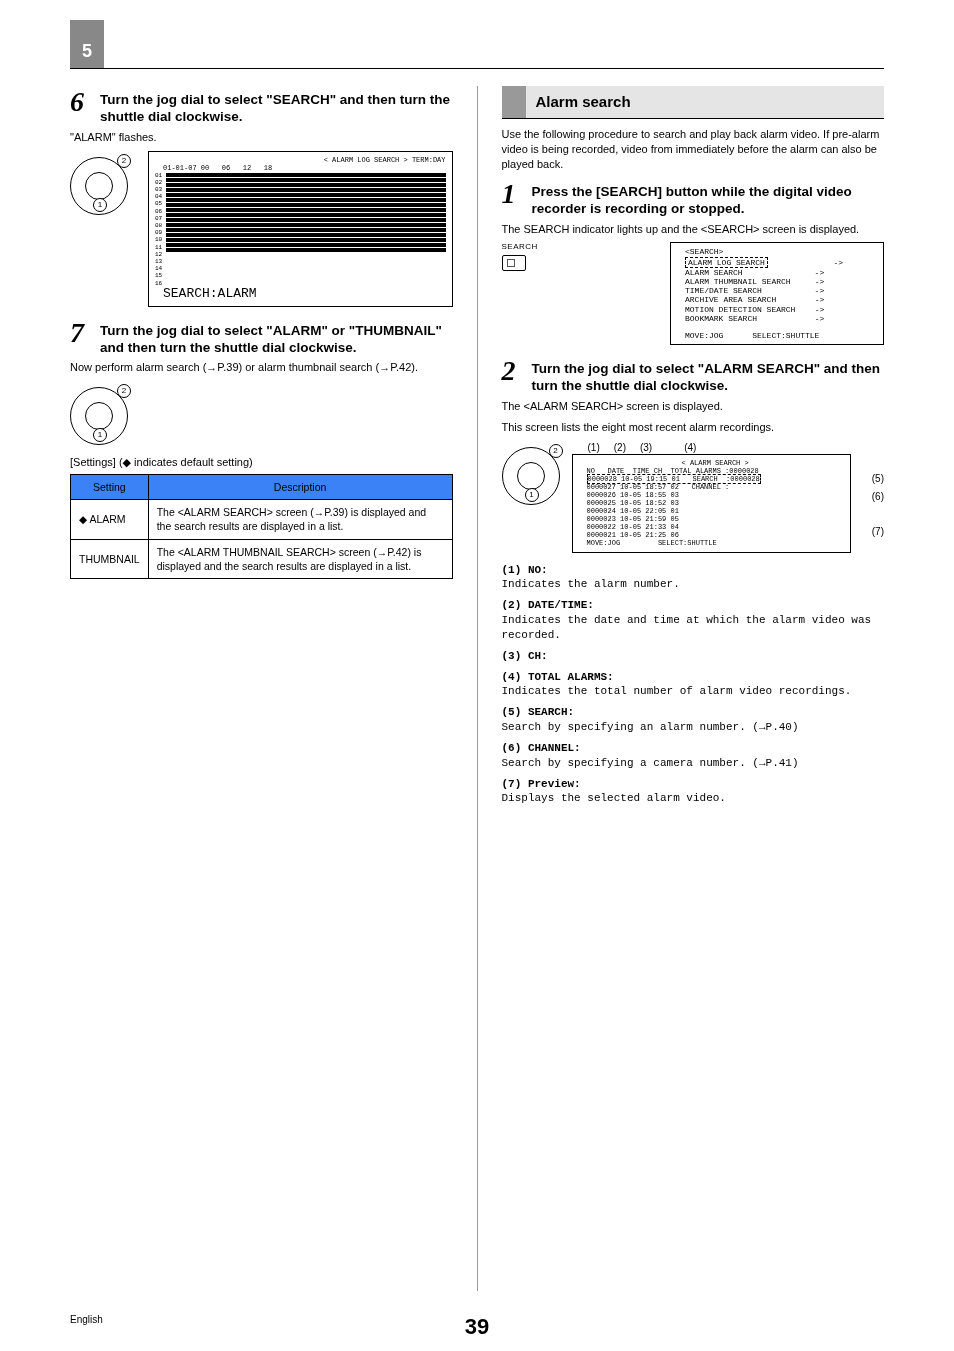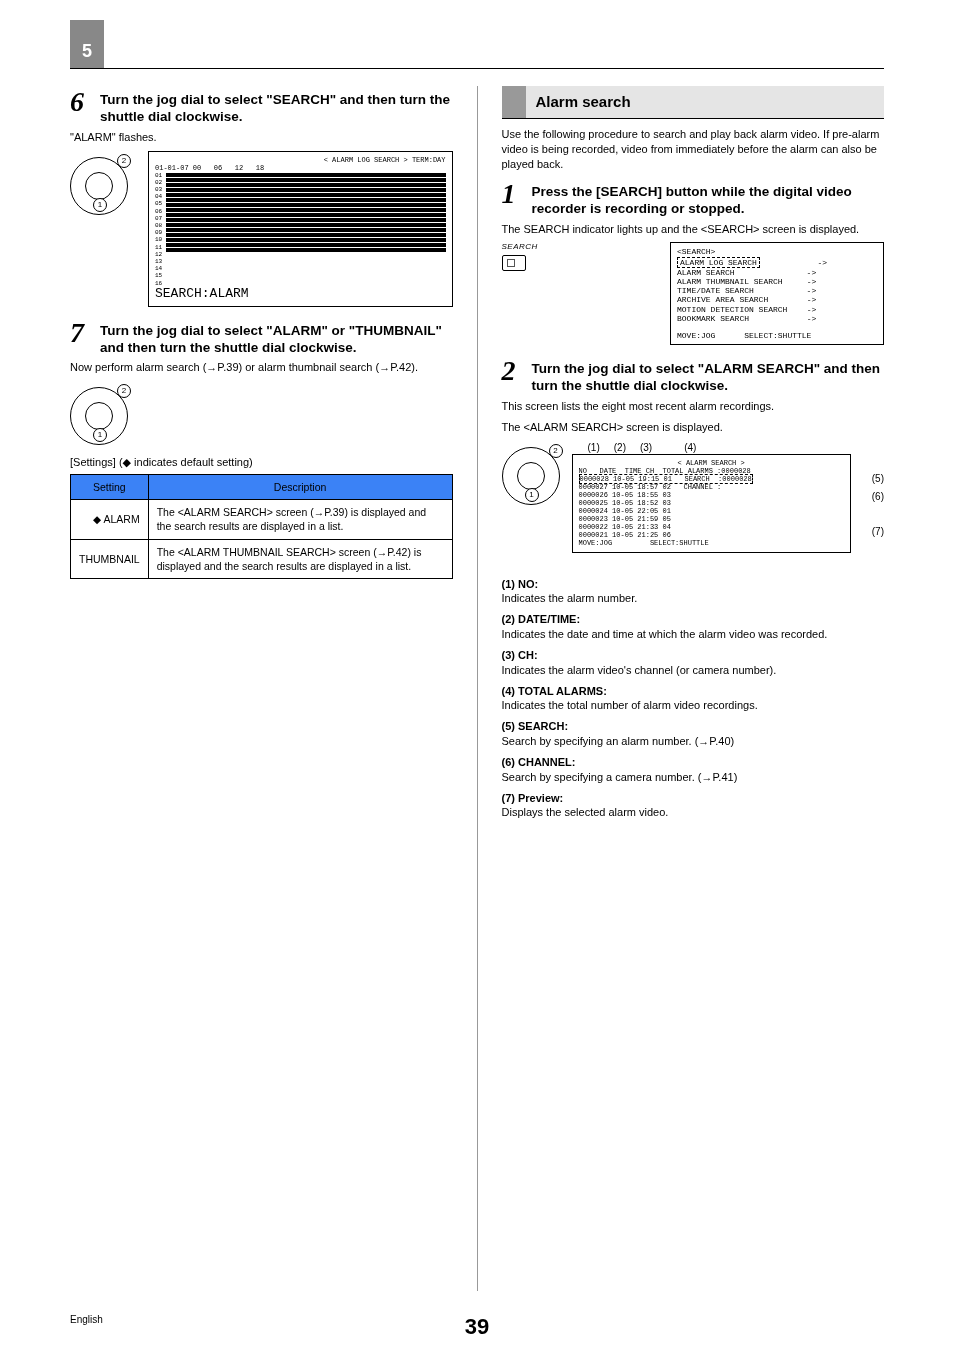--- a/index.html
+++ b/index.html
@@ -100,43 +100,43 @@
   }
   .osd-screen {
     border:1px solid #000;
     font-family: "Courier New", monospace;
     font-size:8px;
     padding:4px 6px;
     line-height:1.15;
     color:#000;
   }
   .osd-screen.small { width: 170px; }
-  .osd-screen .row { white-space: pre; }
+  .osd-screen .row { white-space: pre; margin-left: 8px; }
   .settings-caption { font-size:11px; }
   table.settings {
     border-collapse: collapse;
     width: 100%;
     font-size: 10.5px;
     margin-top:4px;
   }
   table.settings th, table.settings td {
     border:1px solid #000;
     padding:5px 8px;
     vertical-align: top;
   }
   table.settings th { background:#3b82f6; font-weight:normal; text-align:center; }
-  table.settings td.center { text-align:right; vertical-align:middle; }
+  table.settings td.center { text-align:left; vertical-align:middle; }
 
   .section-head {
     display:flex; align-items:stretch; margin-bottom:8px; border-bottom:1px solid #000;
   }
   .section-head-bar { width:24px; background:#999; }
   .section-head-title { font-size:15px; font-weight:bold; padding:6px 10px; background:#e5e5e5; flex:1; }
 
-  .defs { margin-top:24px; }
+  .defs { margin-top:10px;font-family:Liberation Mono, monospace; }
   .defs .dt { font-weight:bold; font-size:11px; margin-top:6px; }
   .defs .dd { font-size:11px; margin-bottom:0; }
 
   .footer {
     position:absolute; bottom:26px; left:70px; right:70px;
     display:flex; align-items:baseline; justify-content:flex-start; gap:18px;
   }
   .footer-lang { font-size:10px; }
   .footer-num { font-size:22px; font-weight:bold; position:absolute; left:50%; transform:translateX(-50%); }
 
@@ -268,21 +268,21 @@
       </div>
       <div class="body-text">Use the following procedure to search and play back alarm video. If pre-alarm video is being recorded, video from immediately before the alarm can also be played back.</div>
 
       <div class="step">
         <div class="step-num">1</div>
         <div class="step-text">Press the [SEARCH] button while the digital video recorder is recording or stopped.</div>
       </div>
       <div class="body-text">The SEARCH indicator lights up and the &lt;SEARCH&gt; screen is displayed.</div>
 
       <div class="figure-holder" style="gap:14px;">
-        <div style="flex:none;font-style:italic;">
+        <div style="flex:none;">
           <div class="search-label">SEARCH</div>
           <span class="search-indic"></span>
         </div>
         <div style="flex:1;"></div>
         <div class="osd-screen osd-box2">
           <div class="row" style="text-align:left;">&lt;SEARCH&gt;</div>
           <div class="row" style="border:1px dashed #000; padding:0 2px; display:inline-block;">ALARM LOG SEARCH</div><span class="row">            -&gt;</span>
           <div class="row"><span>ALARM SEARCH</span>               -&gt;</div>
           <div class="row"><span>ALARM THUMBNAIL SEARCH</span>     -&gt;</div>
           <div class="row"><span>TIME/DATE SEARCH</span>           -&gt;</div>
@@ -290,22 +290,22 @@
           <div class="row"><span>MOTION DETECTION SEARCH</span>    -&gt;</div>
           <div class="row"><span>BOOKMARK SEARCH</span>            -&gt;</div>
           <div class="row" style="margin-top:8px;">MOVE:JOG      SELECT:SHUTTLE</div>
         </div>
       </div>
 
       <div class="step">
         <div class="step-num">2</div>
         <div class="step-text">Turn the jog dial to select "ALARM SEARCH" and then turn the shuttle dial clockwise.</div>
       </div>
+      <div class="body-text">The &lt;ALARM SEARCH&gt; screen is displayed.</div>
       <div class="body-text">This screen lists the eight most recent alarm recordings.</div>
-      <div class="body-text">The &lt;ALARM SEARCH&gt; screen is displayed.</div>
 
       <div class="figure-holder" style="gap:12px; align-items:flex-start;">
         <div style="position:relative; flex:none;">
           <div class="jog-circle">
             <div class="jog-center"></div>
             <div class="tiny-num" style="top:-4px;right:-4px;">2</div>
             <div class="tiny-num" style="bottom:2px;left:22px;">1</div>
           </div>
         </div>
         <div style="flex:1; position:relative;">
@@ -337,21 +337,20 @@
           </div>
         </div>
       </div>
 
       <div class="defs">
         <div class="dt">(1)  NO:</div>
           <div class="dd">Indicates the alarm number.</div>
         <div class="dt">(2)  DATE/TIME:</div>
           <div class="dd">Indicates the date and time at which the alarm video was recorded.</div>
         <div class="dt">(3)  CH:</div>
-          <div class="dd">Indicates the alarm video's channel (or camera number).</div>
         <div class="dt">(4)  TOTAL ALARMS:</div>
           <div class="dd">Indicates the total number of alarm video recordings.</div>
         <div class="dt">(5)  SEARCH:</div>
           <div class="dd">Search by specifying an alarm number. (→P.40)</div>
         <div class="dt">(6)  CHANNEL:</div>
           <div class="dd">Search by specifying a camera number. (→P.41)</div>
         <div class="dt">(7)  Preview:</div>
           <div class="dd">Displays the selected alarm video.</div>
       </div>
 

